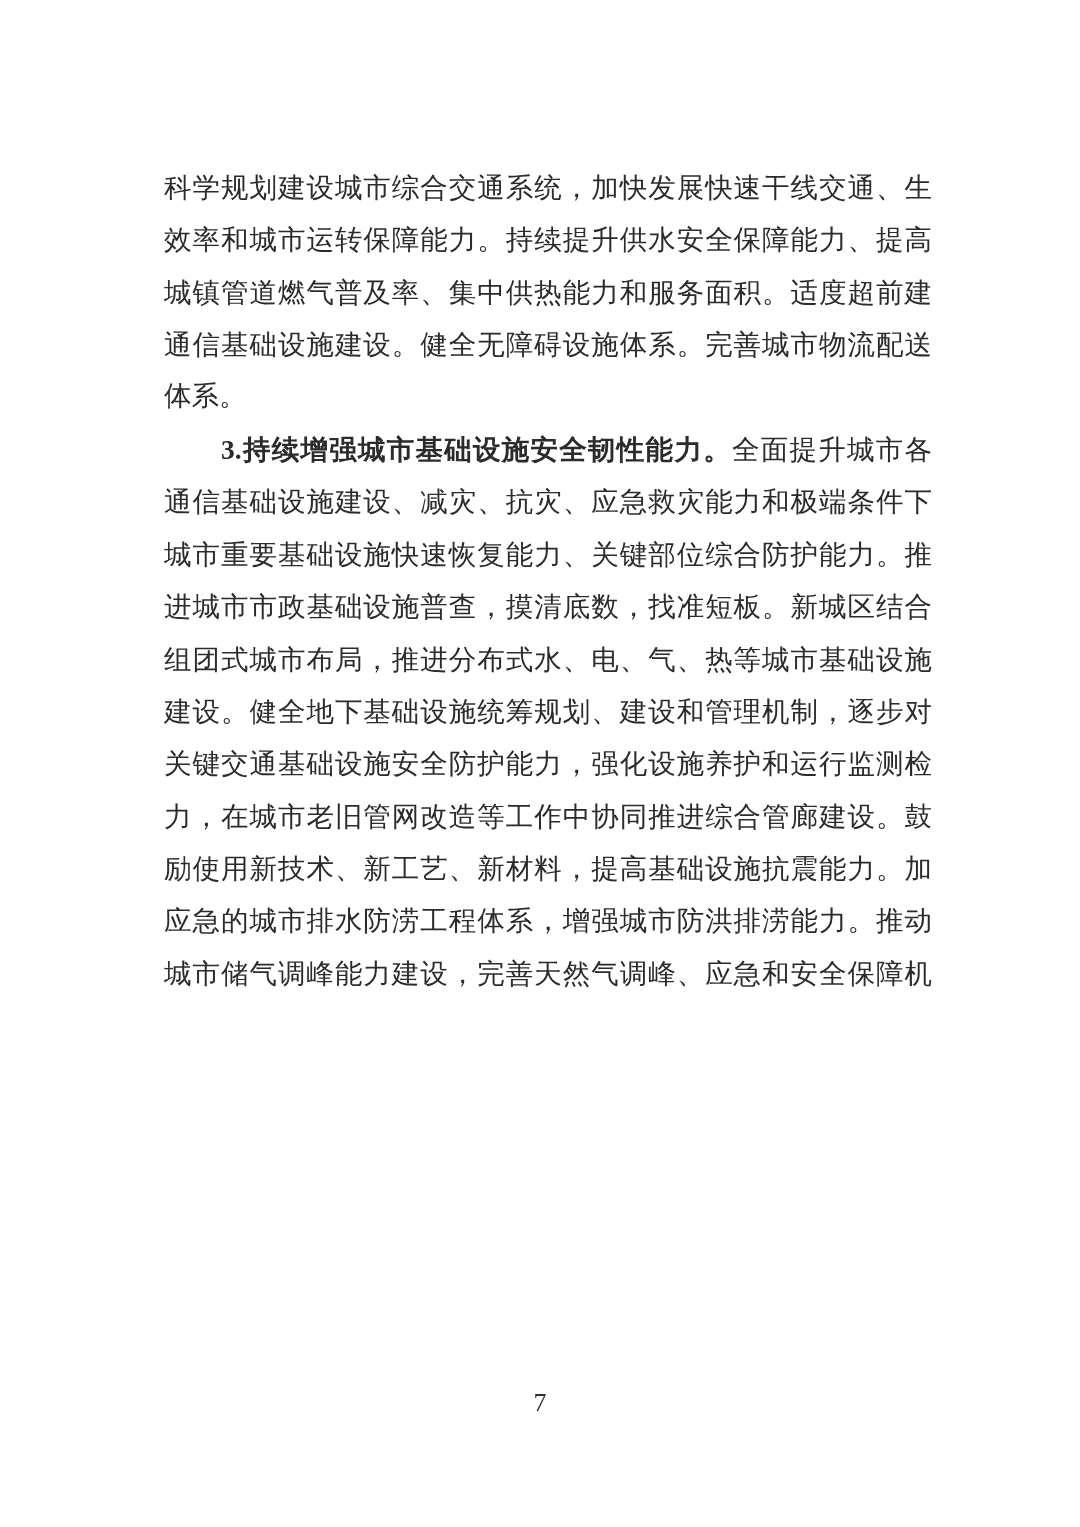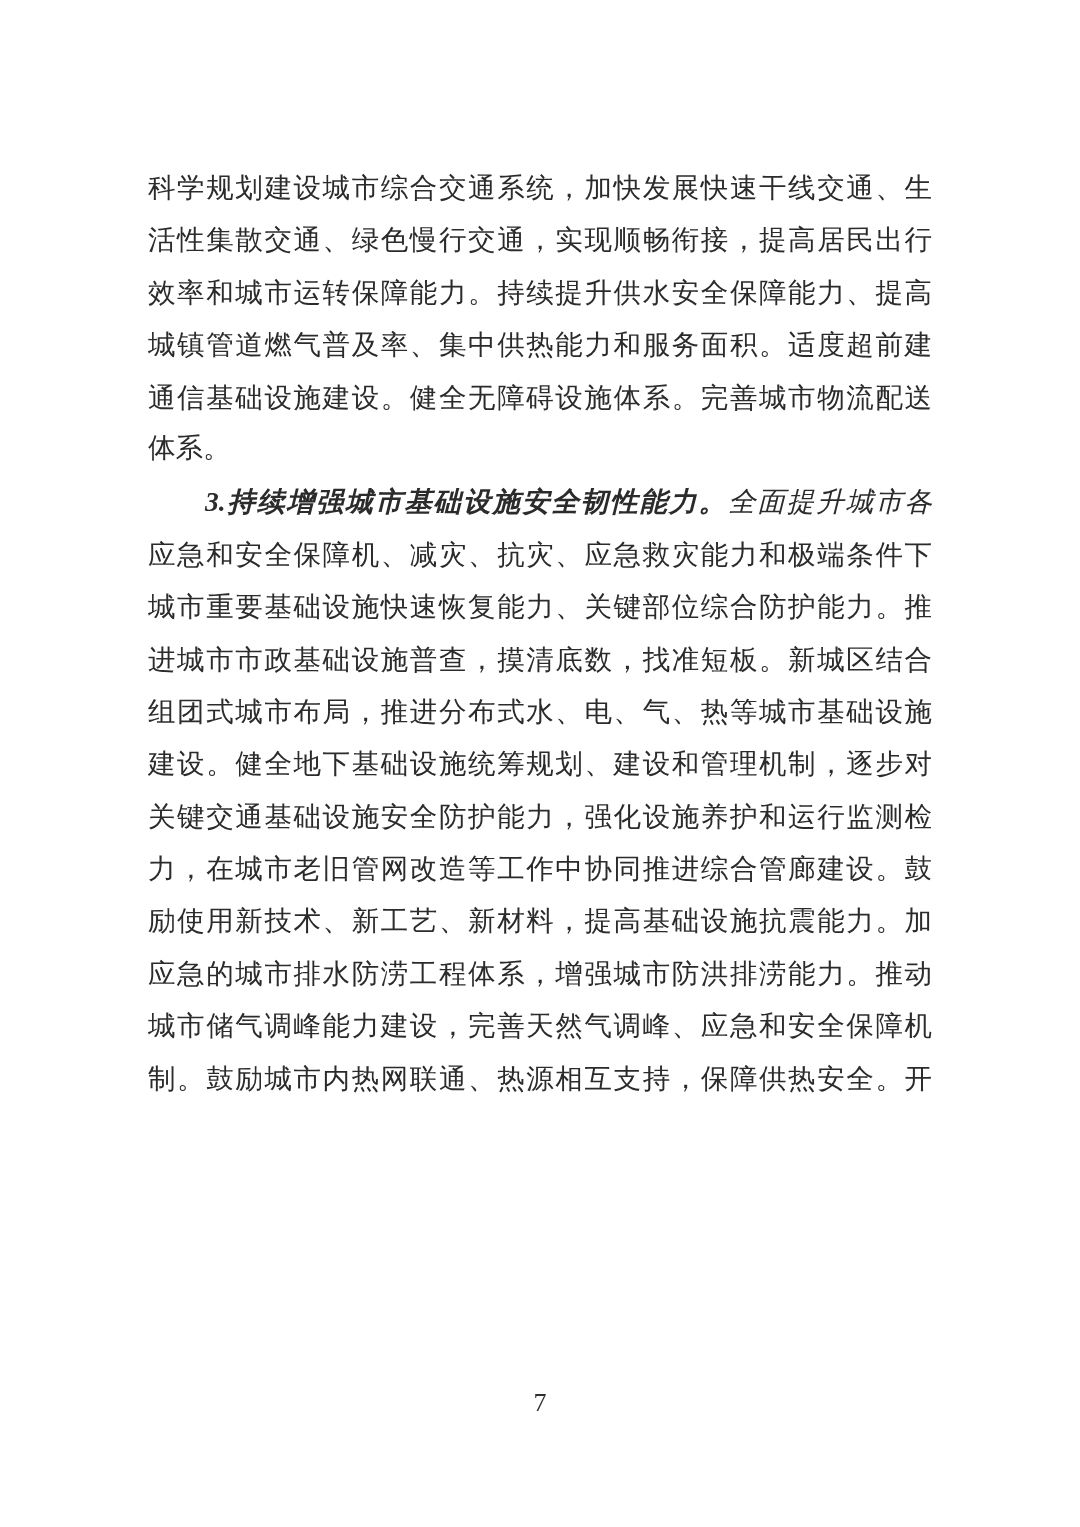--- a/index.html
+++ b/index.html
@@ -22,60 +22,58 @@
     width: 784px;
   }
   .line {
     font-size: 27.5px;
     line-height: 52.4px;
     height: 52.4px;
     color: #2b2b2b;
     text-align: justify;
     text-align-last: justify;
     overflow: hidden;
+    margin-left: 16px;
   }
   .line.no-fill {
     text-align-last: left;
     font-family: Liberation Mono, monospace;
   }
   .line.indent {
     text-indent: 57px;
-    font-style: italic;
   }
   .seg-bold {
     font-weight: 700;
   }
   .page-num {
     position: absolute;
     top: 1388px;
     left: 0;
     width: 100%;
     text-align: center;
     font-size: 26px;
     color: #2f2f2f;
   }
 </style>
 </head>
 <body>
 
 <div class="page">
   <div class="doc-body">
       <div class="line"><span class="seg">科学规划建设城市综合交通系统，加快发展快速干线交通、生</span></div>
-      <div class="line"><span class="seg">活性集散交通、绿色慢行交通，实现顺畅衔接，提高居民出行</span></div>
       <div class="line"><span class="seg">效率和城市运转保障能力。持续提升供水安全保障能力、提高</span></div>
       <div class="line"><span class="seg">城镇管道燃气普及率、集中供热能力和服务面积。适度超前建</span></div>
       <div class="line"><span class="seg">通信基础设施建设。健全无障碍设施体系。完善城市物流配送</span></div>
       <div class="line no-fill"><span class="seg">体系。</span></div>
       <div class="line indent"><span class="seg seg-bold">3.持续增强城市基础设施安全韧性能力。</span><span class="seg">全面提升城市各</span></div>
-      <div class="line"><span class="seg">应急和安全保障机、减灾、抗灾、应急救灾能力和极端条件下</span></div>
+      <div class="line"><span class="seg">通信基础设施建设、减灾、抗灾、应急救灾能力和极端条件下</span></div>
       <div class="line"><span class="seg">城市重要基础设施快速恢复能力、关键部位综合防护能力。推</span></div>
       <div class="line"><span class="seg">进城市市政基础设施普查，摸清底数，找准短板。新城区结合</span></div>
       <div class="line"><span class="seg">组团式城市布局，推进分布式水、电、气、热等城市基础设施</span></div>
       <div class="line"><span class="seg">建设。健全地下基础设施统筹规划、建设和管理机制，逐步对</span></div>
       <div class="line"><span class="seg">关键交通基础设施安全防护能力，强化设施养护和运行监测检</span></div>
       <div class="line"><span class="seg">力，在城市老旧管网改造等工作中协同推进综合管廊建设。鼓</span></div>
       <div class="line"><span class="seg">励使用新技术、新工艺、新材料，提高基础设施抗震能力。加</span></div>
       <div class="line"><span class="seg">应急的城市排水防涝工程体系，增强城市防洪排涝能力。推动</span></div>
       <div class="line"><span class="seg">城市储气调峰能力建设，完善天然气调峰、应急和安全保障机</span></div>
-      <div class="line"><span class="seg">制。鼓励城市内热网联通、热源相互支持，保障供热安全。开</span></div>
     </div>
   <div class="page-num">7</div>
 </div>
 
 </body></html>

